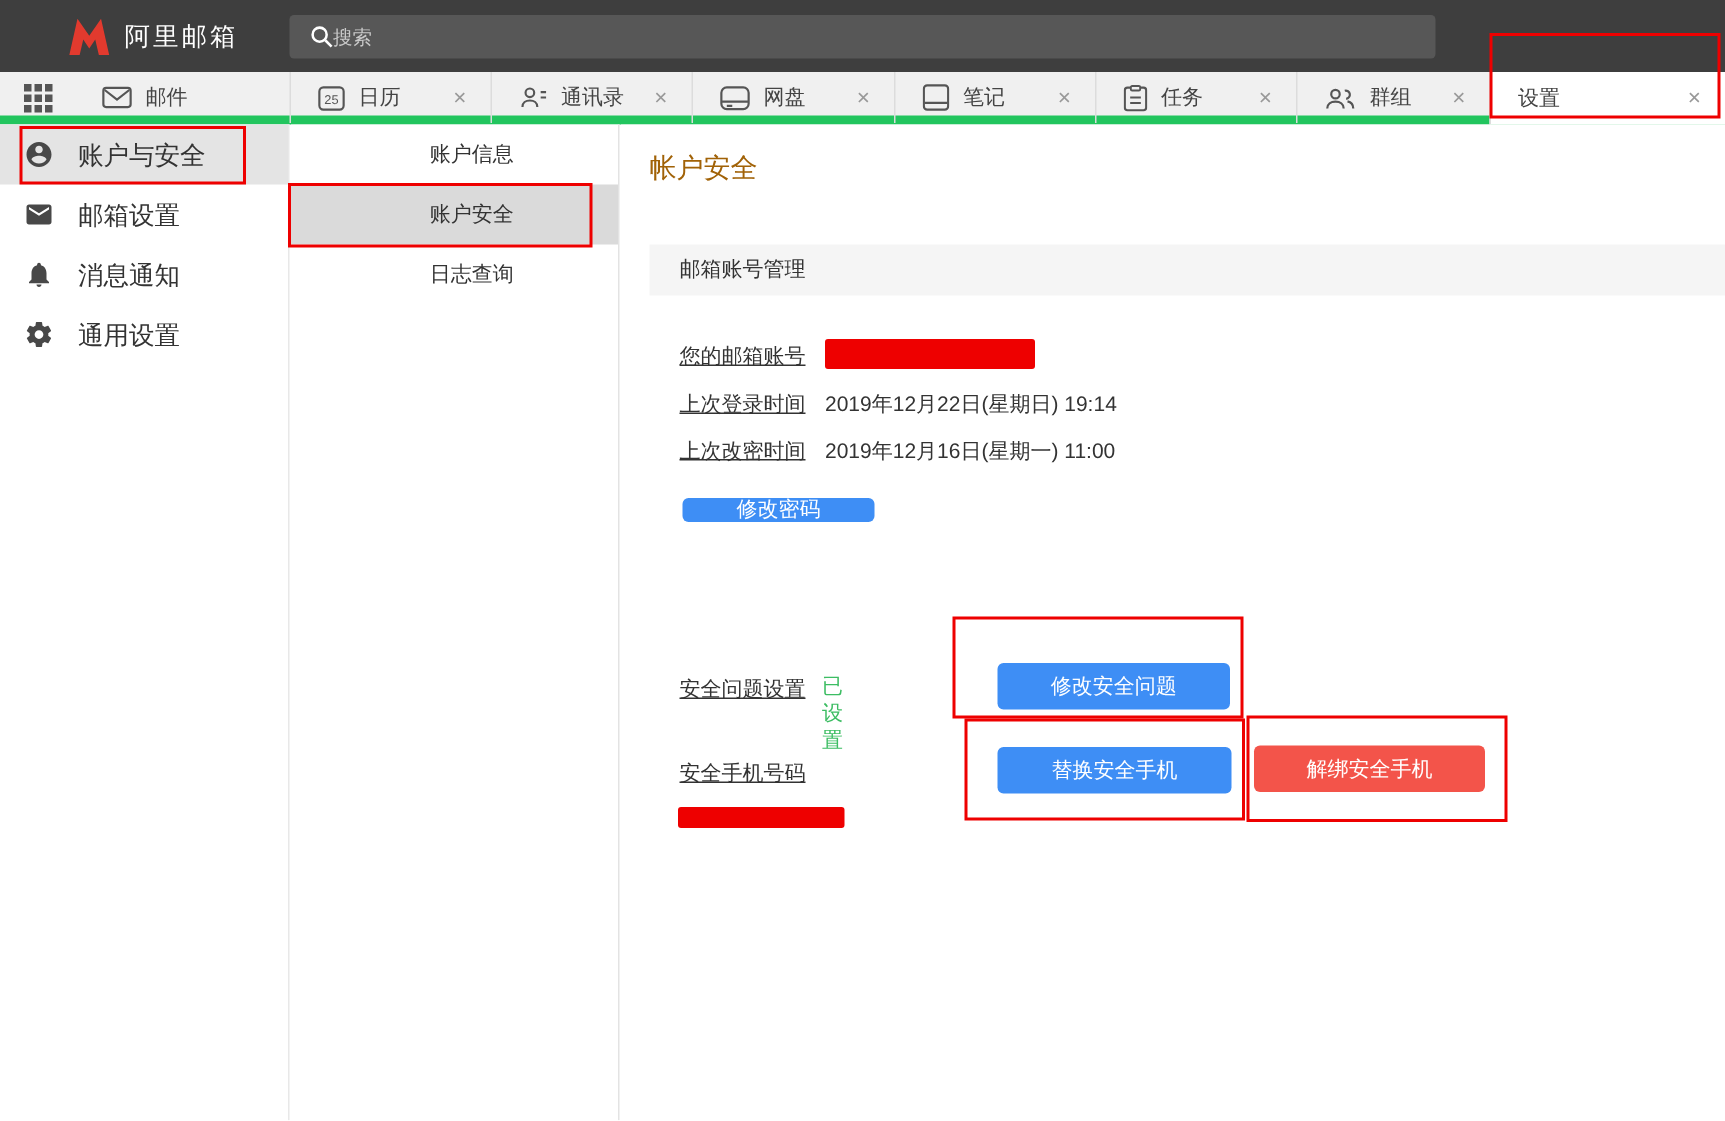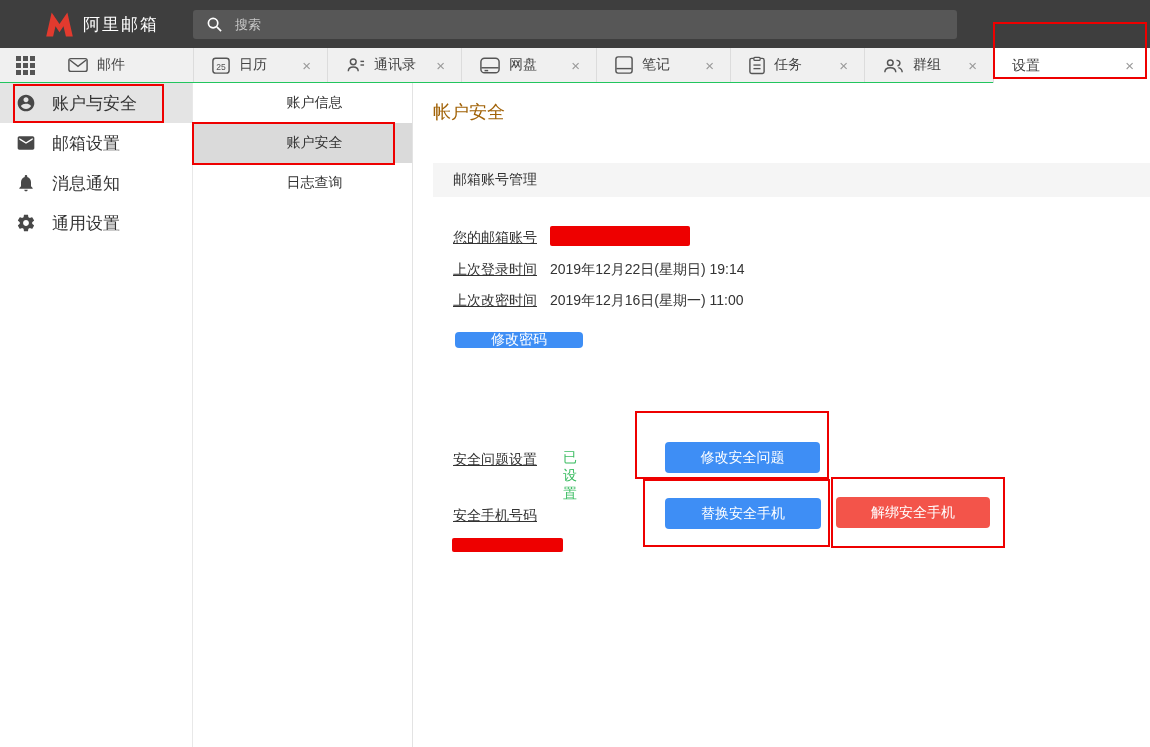--- a/index.html
+++ b/index.html
@@ -4,26 +4,26 @@
 <style>
   html,body{margin:0;padding:0;background:#fff;}
   #app{position:relative;width:1150px;height:747px;overflow:hidden;
        font-family:"Liberation Sans","DejaVu Sans",sans-serif;color:#333;background:#fff;}
 
   
   .topbar{position:absolute;left:0;top:0;width:1150px;height:48px;background:var(--topbar_bg,#3e3e3e);}
   .brand{position:absolute;left:45px;top:0;height:48px;display:flex;align-items:center;gap:9px;}
   .brand-text{color:#ffffff;font-size:17px;letter-spacing:2px;}
   .searchbox{position:absolute;left:193px;top:10px;width:764px;height:29px;background:#575757;
-             border-radius:3px;display:flex;align-items:center;padding-left:14px;box-sizing:border-box;gap:13px;}
+             border-radius:3px;display:flex;align-items:center;padding-left:14px;box-sizing:border-box;gap:0;}
   .searchbox .ph{color:#c9c9c9;font-size:13px;}
 
   
   .tabbar{position:absolute;left:0;top:48px;width:1150px;height:35px;background:#f0f0f0;
-          border-bottom:1px solid #22c55e;display:flex;box-sizing:border-box;}
+          border-bottom:6px solid #22c55e;display:flex;box-sizing:border-box;}
   .appgrid{width:50px;height:34px;display:flex;align-items:center;justify-content:center;cursor:pointer;}
   .grid-icon{display:grid;grid-template-columns:repeat(3,5px);grid-gap:2px;}
   .grid-icon i{width:5px;height:5px;background:#555;}
   .tab{position:relative;display:flex;align-items:center;height:34px;padding:0 8px 0 18px;
        box-sizing:border-box;font-size:14px;color:#444;border-left:1px solid #dcdcdc;cursor:pointer;}
   .tab.first{border-left:none;}
   .tab svg{margin-right:9px;flex:none;}
   .tab .x{margin-left:auto;color:#999;font-size:15px;padding:0 8px;line-height:1;}
   .tab.active{background:#fff;height:35px;}
 
@@ -48,21 +48,21 @@
   .bar-account{top:80px;}
   .bar-security{top:299px;}
   .row{position:absolute;left:39px;height:20px;font-size:14px;display:flex;align-items:center;}
   .row .lbl{color:#333;text-decoration:underline;}
   .row .val{position:absolute;left:97px;white-space:nowrap;color:#333;}
   .r-email{top:145px;}
   .r-login{top:177px;}
   .r-pwd{top:208px;}
   .r-question{top:367px;}
   .r-phone{top:423px;}
-  .status-ok{position:absolute;left:110px;color:var(--success_green,#3dbd63);margin-top:32px;}
+  .status-ok{position:absolute;left:95px;color:var(--success_green,#3dbd63);margin-top:32px;}
   .btn{position:absolute;display:flex;align-items:center;justify-content:center;border-radius:4px;
        font-size:14px;color:#fff;background:var(--accent_blue,#3e8ef5);cursor:pointer;border:none;}
   .btn-changepwd{left:41px;top:249px;width:128px;height:16px;}
   .btn-modq{left:251px;top:359px;width:155px;height:31px;}
   .btn-replace{left:251px;top:415px;width:156px;height:31px;}
   .btn-unbind{left:422px;top:414px;width:154px;height:31px;background:var(--danger_red,#f3544a);}
 
   
   .ann{position:absolute;border:2px solid var(--annotation_red,#ee0000);box-sizing:border-box;pointer-events:none;}
   .ann-tab{left:993px;top:22px;width:154px;height:57px;}

